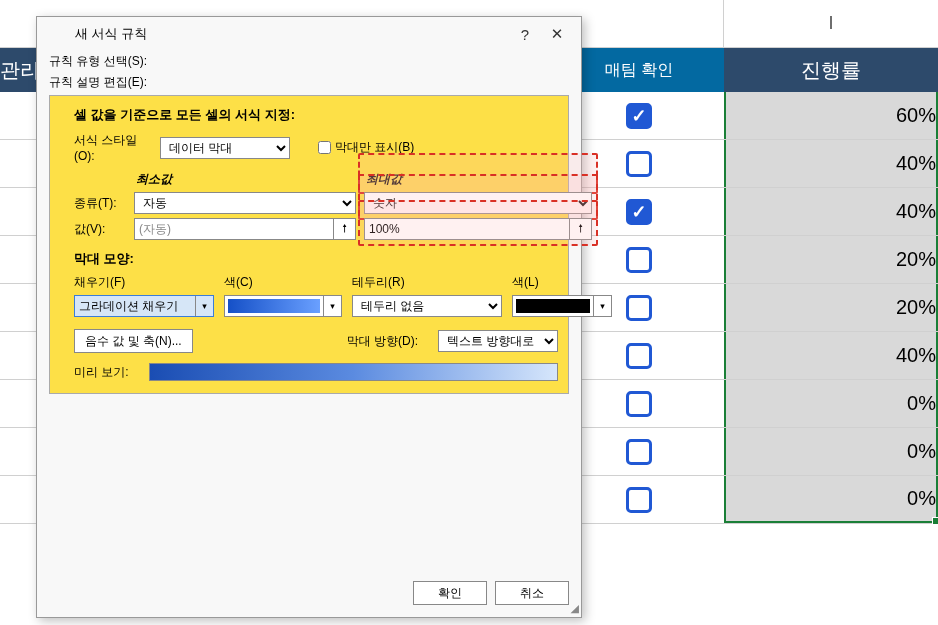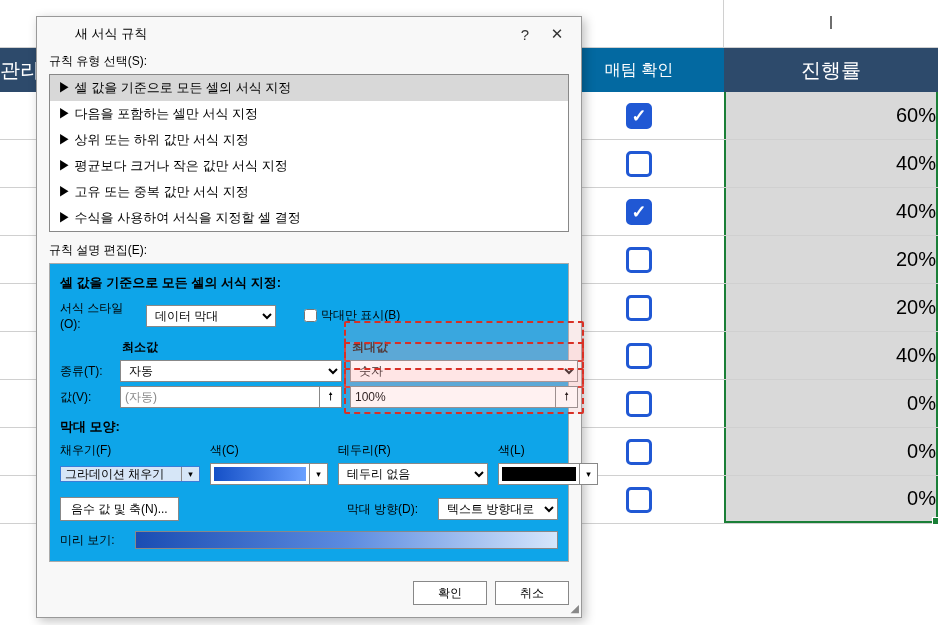--- a/index.html
+++ b/index.html
@@ -170,22 +170,22 @@
     }
     .rule-item {
       padding: 4px 8px;
       font-size: 13px;
     }
     .rule-item.selected {
       background: #d8d8d8;
     }
     .section-box {
       border: 1px solid #aaa;
-      padding: 10px 10px 12px 10px;
-      background: #0ea5e9;
+      padding: 10px 10px 12px 24px;
+      background: #fde047;
     }
     .section-head { font-weight: bold; font-size: 13px; margin-bottom: 8px; }
     .form-row {
       display: flex;
       align-items: center;
       gap: 6px;
       margin-bottom: 8px;
     }
     .form-lbl { width: 80px; font-size: 12px; }
     select, input[type=text] {
@@ -197,21 +197,21 @@
       height: 22px;
     }
     .chk { display: flex; align-items: center; gap: 4px; font-size: 12px; }
     .minmax-grid {
       display: grid;
       grid-template-columns: 52px 222px 228px;
       gap: 4px 8px;
       align-items: center;
       font-size: 12px;
     }
-    .mm-head { font-weight: bold; padding-left: 2px; }
+    .mm-head { font-weight: bold; padding-left: 2px; font-style: italic; }
     .cbo-with-btn {
       display: flex;
       width: 100%;
     }
     .cbo-with-btn input { flex: 1; }
     .cbo-with-btn .ref-btn {
       width: 22px;
       height: 22px;
       border: 1px solid #888;
       border-left: none;
@@ -261,21 +261,21 @@
       border-left: 1px solid #888;
       display: flex;
       align-items: center;
       justify-content: center;
       font-size: 9px;
       height: 100%;
     }
     .grad-fill-combo {
       border: 1px solid #3b7dd8;
       background: #d6e6f7;
-      height: 16px;
+      height: 22px;
       display: flex;
       align-items: center;
       padding-left: 4px;
       font-size: 12px;
     }
     .btns-row {
       display: flex;
       align-items: center;
       gap: 20px;
       margin-top: 12px;
@@ -396,28 +396,20 @@
 <div class="dialog">
   <div class="dlg-titlebar">
     <div class="dlg-title">새 서식 규칙</div>
     <div class="dlg-titlebtn">?</div>
     <div class="dlg-titlebtn">✕</div>
   </div>
   <div class="dlg-body">
     <div class="dlg-label">
       <span>규칙 유형 선택(S):</span>
     </div>
-    <div class="rule-list" id="rule-list">
-        <div class="rule-item selected">▶ 셀 값을 기준으로 모든 셀의 서식 지정</div>
-        <div class="rule-item">▶ 다음을 포함하는 셀만 서식 지정</div>
-        <div class="rule-item">▶ 상위 또는 하위 값만 서식 지정</div>
-        <div class="rule-item">▶ 평균보다 크거나 작은 값만 서식 지정</div>
-        <div class="rule-item">▶ 고유 또는 중복 값만 서식 지정</div>
-        <div class="rule-item">▶ 수식을 사용하여 서식을 지정할 셀 결정</div>
-      </div>
 
     <div class="dlg-label">
       <span>규칙 설명 편집(E):</span>
     </div>
     <div class="section-box">
       <div class="section-head">셀 값을 기준으로 모든 셀의 서식 지정:</div>
 
       <div class="form-row">
         <span class="form-lbl">서식 스타일(O):</span>
         <select style="width:130px">

